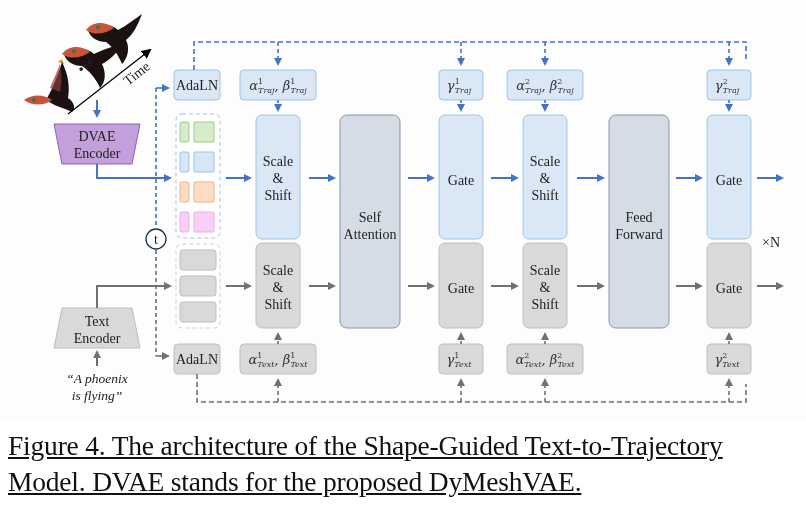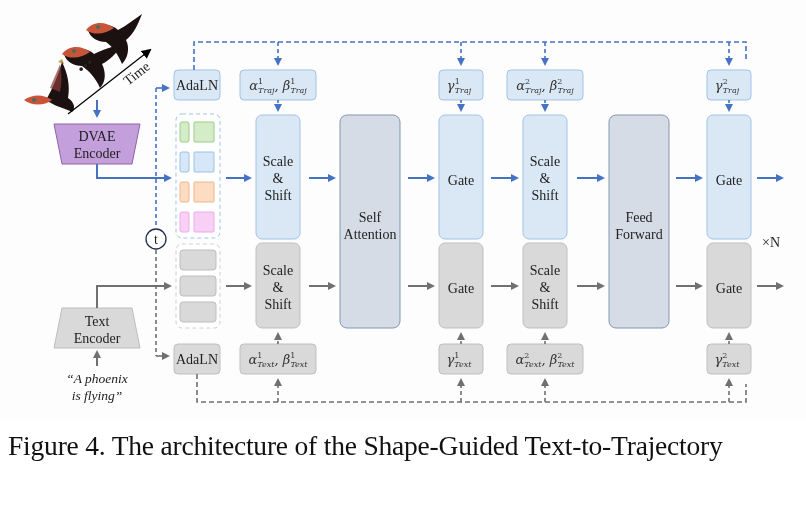--- a/index.html
+++ b/index.html
@@ -1,19 +1,19 @@
 <!DOCTYPE html>
 <html><head>
 <meta charset="utf-8">
 <style>
   html, body { margin: 0; padding: 0; background: #ffffff; }
   body { width: 806px; height: 516px; position: relative; overflow: hidden; font-family: "Liberation Serif", serif; }
   #figure { position: absolute; left: 0; top: 0; width: 806px; height: 420px; background: #fdfdfd; }
   #figure svg { position: absolute; left: 0; top: 0; }
-  .caption { position: absolute; left: 8px; top: 428px; width: 790px; font-family: "Liberation Serif", serif; font-size: 27.5px; line-height: 36px; color: #111; letter-spacing: -0.2px; }
+  .caption { position: absolute; left: 8px; top: 428px; width: 790px; font-family: "Liberation Serif", serif; font-size: 27.5px; line-height: 36px; color: #111; letter-spacing: -0.2px; text-decoration: underline; }
   .lbl { font-family: "Liberation Serif", serif; fill: #222; }
   .math { font-family: "DejaVu Serif", serif; font-style: italic; fill: #333; }
 </style>
 </head>
 <body>
 
 <div id="figure">
 <svg width="806" height="420" viewBox="0 0 806 420" xmlns="http://www.w3.org/2000/svg">
   <defs>
     <marker id="arB" markerWidth="8" markerHeight="8" refX="6" refY="4" orient="auto" markerUnits="userSpaceOnUse">
@@ -263,13 +263,14 @@
     <line x1="491" y1="286" x2="517" y2="286" marker-end="url(#arG)"></line>
     <line x1="577" y1="286" x2="603" y2="286" marker-end="url(#arG)"></line>
     <line x1="676" y1="286" x2="701" y2="286" marker-end="url(#arG)"></line>
     <line x1="757" y1="286" x2="782" y2="286" marker-end="url(#arG)"></line>
   </g>
 </svg>
 </div>
 
 <div class="caption">
   <div>Figure 4.  The architecture of the Shape-Guided Text-to-Trajectory</div>
+  <div>Model. DVAE stands for the proposed DyMeshVAE.</div>
 </div>
 
 </body></html>

